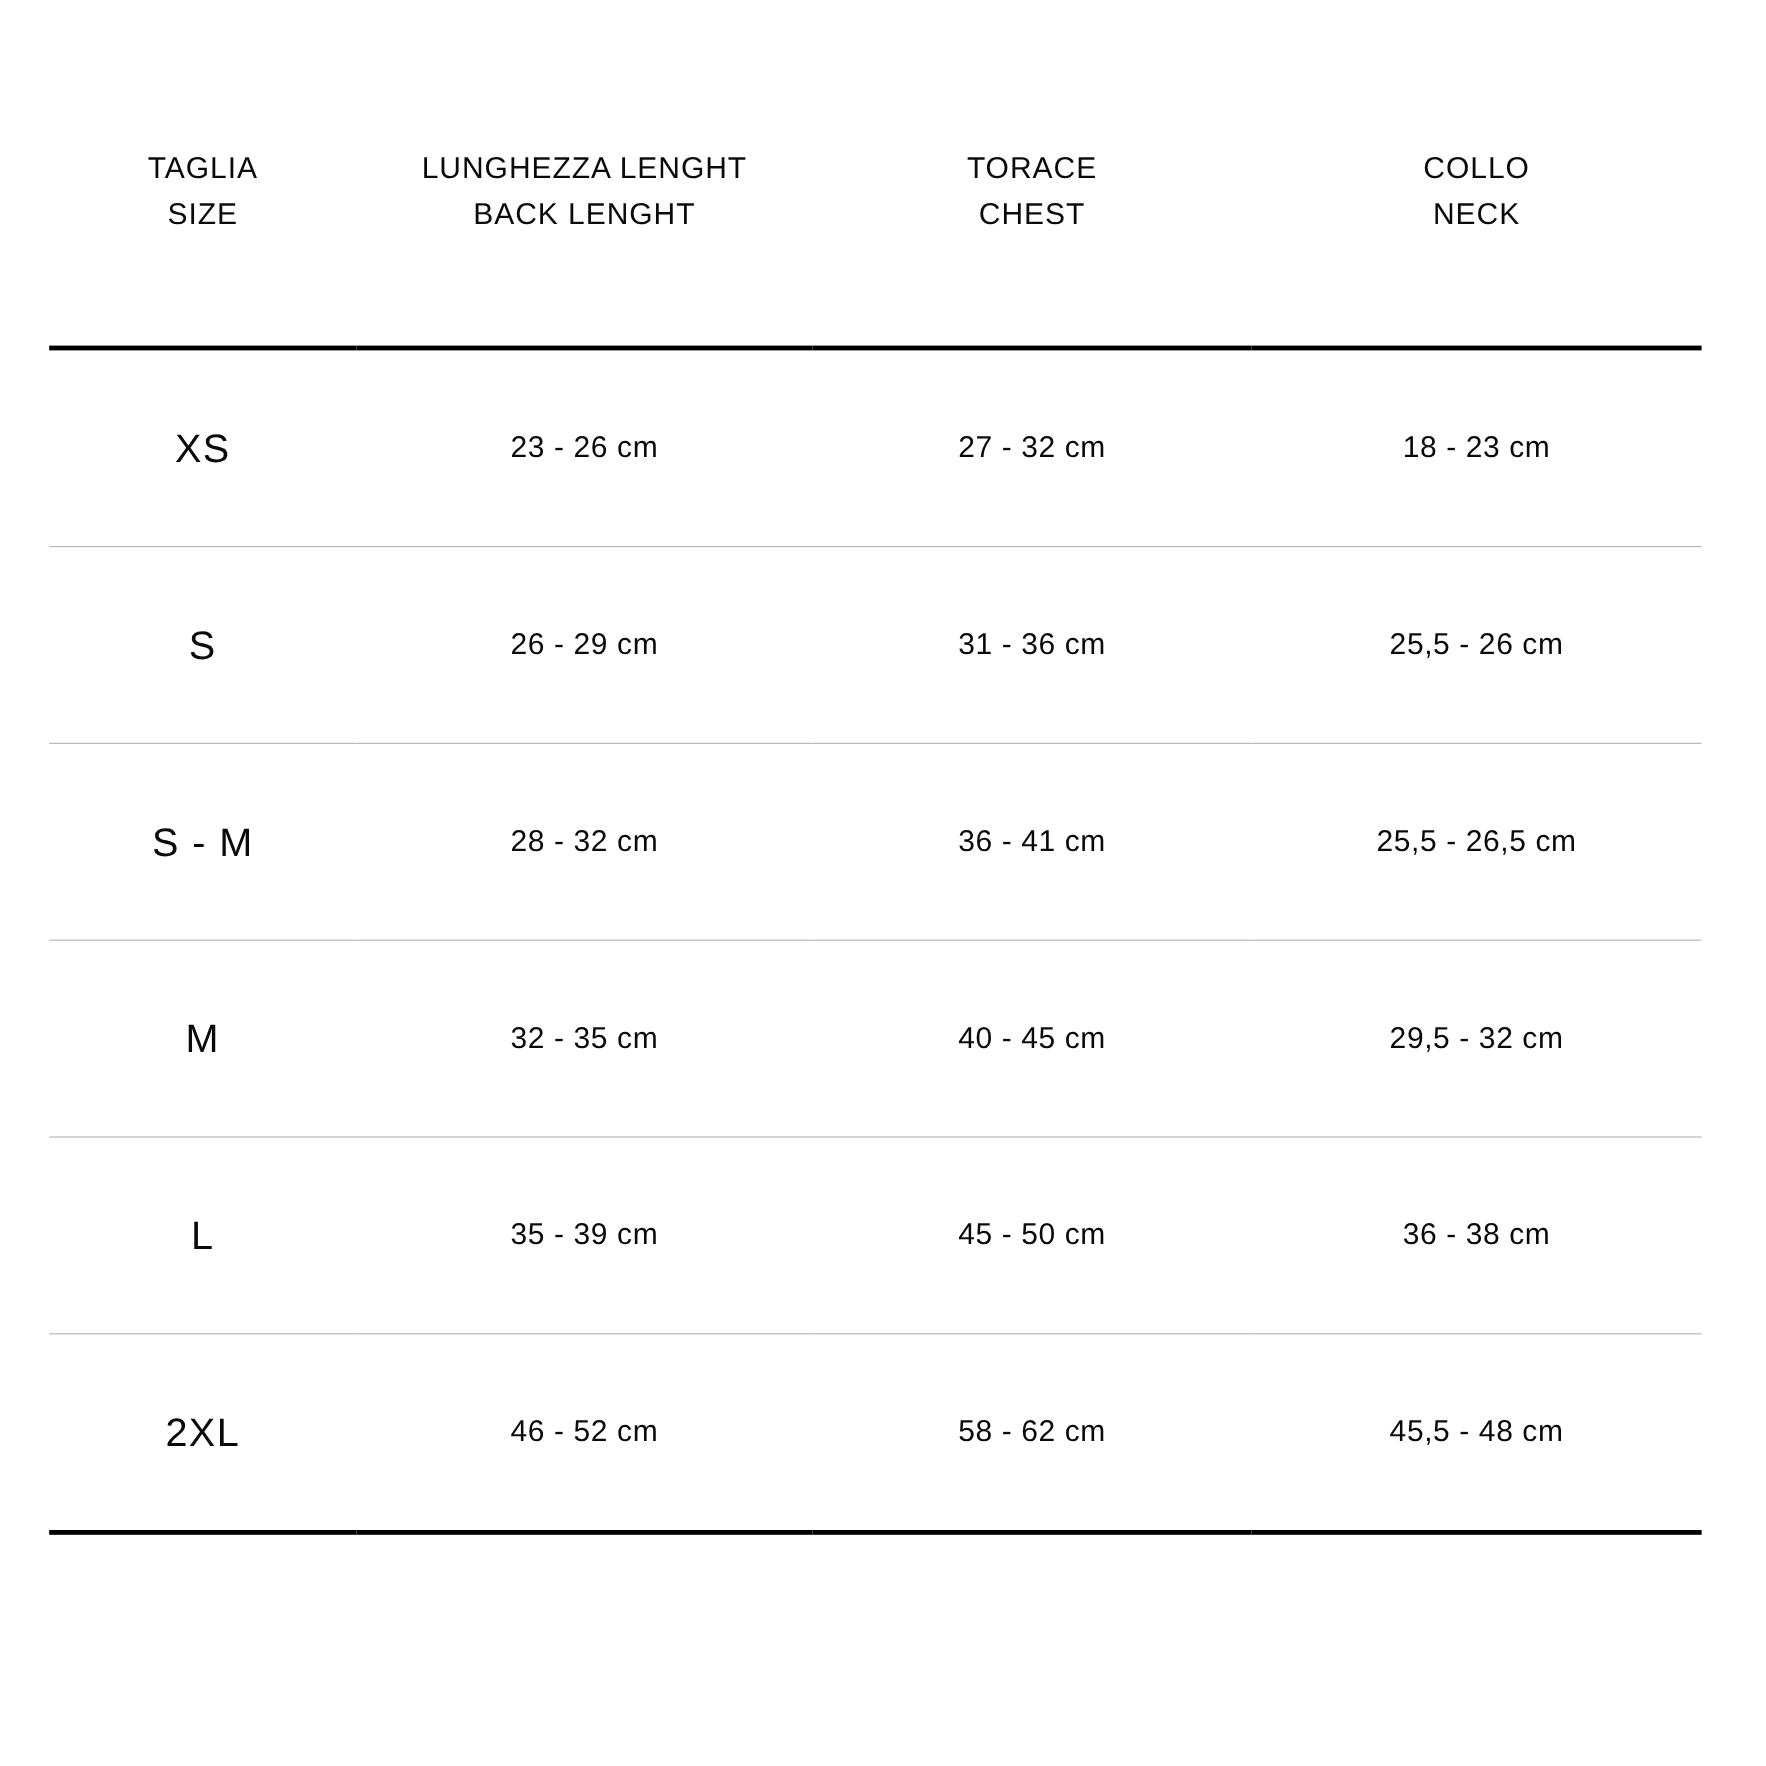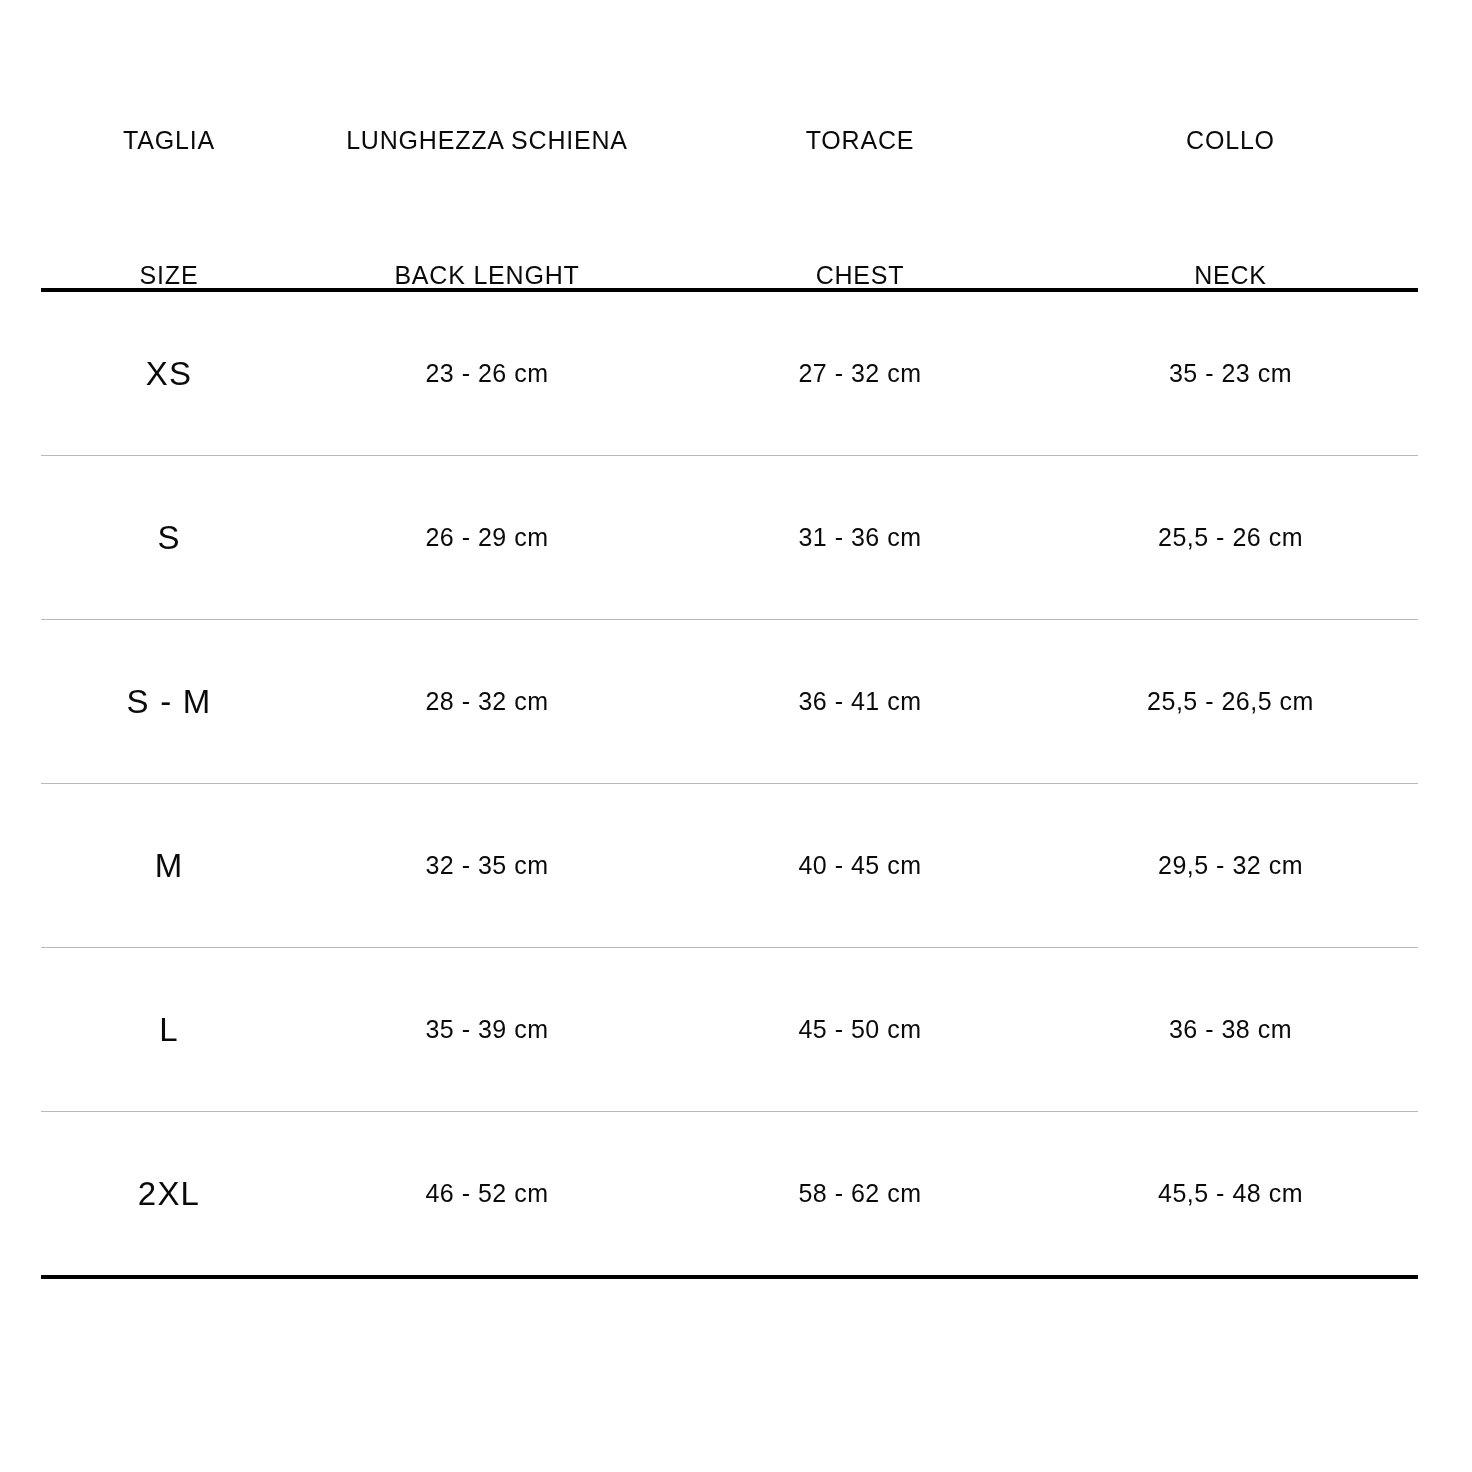--- a/index.html
+++ b/index.html
@@ -52,22 +52,22 @@
     border: 0;
     vertical-align: middle;
     font-weight: 400;
   }
 
   .head-cell {
     height: 160px;
     display: flex;
     flex-direction: column;
     align-items: center;
-    justify-content: space-between;
-    gap: 26px;
+    justify-content: flex-start;
+    gap: 14px;
   }
 
   .head-it, .head-en {
     font-size: 25px;
     letter-spacing: 0.8px;
     color: #0a0a0a;
     white-space: nowrap;
     line-height: 1;
   }
 
@@ -120,21 +120,21 @@
     <thead>
       <tr>
         <th>
           <div class="head-cell">
             <span class="head-it">TAGLIA</span>
             <span class="head-en">SIZE</span>
           </div>
         </th>
         <th>
           <div class="head-cell">
-            <span class="head-it">LUNGHEZZA SCHIENA</span>
+            <span class="head-it">LUNGHEZZA LENGHT</span>
             <span class="head-en">BACK LENGHT</span>
           </div>
         </th>
         <th>
           <div class="head-cell">
             <span class="head-it">TORACE</span>
             <span class="head-en">CHEST</span>
           </div>
         </th>
         <th>
@@ -144,21 +144,21 @@
           </div>
         </th>
       </tr>
     </thead>
 
     <tbody>
       <tr>
         <td><span class="cell-size">XS</span></td>
         <td><span class="cell-val">23 - 26 cm</span></td>
         <td><span class="cell-val">27 - 32 cm</span></td>
-        <td><span class="cell-val">35 - 23 cm</span></td>
+        <td><span class="cell-val">18 - 23 cm</span></td>
       </tr>
       <tr>
         <td><span class="cell-size">S</span></td>
         <td><span class="cell-val">26 - 29 cm</span></td>
         <td><span class="cell-val">31 - 36 cm</span></td>
         <td><span class="cell-val">25,5 - 26 cm</span></td>
       </tr>
       <tr>
         <td><span class="cell-size">S - M</span></td>
         <td><span class="cell-val">28 - 32 cm</span></td>

